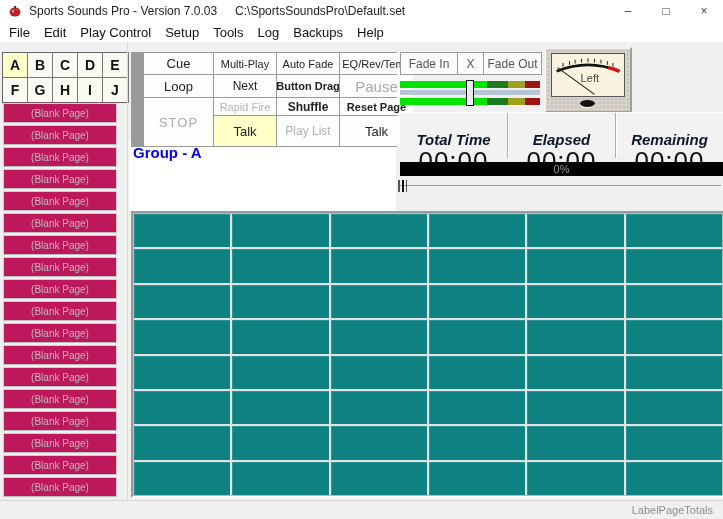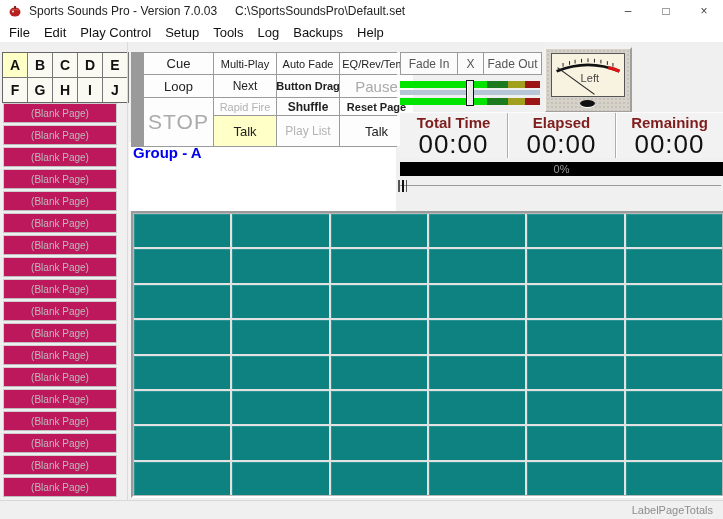--- a/index.html
+++ b/index.html
@@ -30,21 +30,21 @@
   
   .left-white { position:absolute; left:129px; top:142px; width:267px; height:69px; background:#ffffff; }
 
   
   .toolbar { position:absolute; left:131px; top:52px; width:266px; display:grid; grid-template-columns:69px 62px 62px 73px; grid-template-rows:21px 22px 17px 30px; background:#9a9a9a; grid-gap:1px; border:1px solid #9a9a9a;padding-left:12px; }
   .tb { background:#fdfdfd; display:flex; align-items:center; justify-content:center; color:#222; overflow:hidden; white-space:nowrap; }
   .tb.dis { color:#b3b3b3; }
   .fs13 { font-size:13px; } .fs12 { font-size:12px; } .fs11 { font-size:11px; }
   .tb-talk { background:#ffffc8; }
   .tb-pause { font-size:15px; color:#a9a9a9; }
-  .tb-stop { grid-row:3 / span 2; font-size:21px; color:#ababab; letter-spacing:1px; }
+  .tb-stop { grid-row:3 / span 2; font-size:13px; color:#ababab; letter-spacing:1px; }
 
   .group-label { position:absolute; left:133px; top:144px; font-size:15px; font-weight:bold; color:#0000ee; }
 
   
   .fade-row { position:absolute; left:400px; top:52px; display:flex; }
   .fade-btn { height:23px; background:#fbfbfb; border:1px solid #9a9a9a; border-left:none; display:flex; align-items:center; justify-content:center; font-size:12px; color:#555; }
   .fade-btn:first-child { border-left:1px solid #9a9a9a; }
   .w58 { width:58px; } .w26 { width:26px; }
 
   
@@ -56,21 +56,21 @@
 
   
   .meter { position:absolute; top:47px; width:88px; height:66px; background:#d6d2ca; background-image:radial-gradient(#c6c2ba 1px, transparent 1px); background-size:4px 4px; border:2px outset #f4f2ee; }
   .meter-face { position:absolute; left:5px; top:4px; width:74px; height:44px; background:#f7f3e0; border:1px solid #555; }
   .meter-screw { position:absolute; left:50%; bottom:4px; width:15px; height:7px; margin-left:-8px; background:#111; border-radius:50%; box-shadow:0 1px 0 #fff; }
 
   
   .time-panel { position:absolute; left:400px; top:112px; width:323px; height:46px; display:flex; background:#f2f2f2; border-top:1px solid #fcfcfc; }
   .time-sec { flex:1; text-align:center; border-left:1px solid #aeaeae; box-shadow:inset 1px 0 0 #ffffff; }
   .time-sec:first-child { border-left:none; box-shadow:none; }
-  .time-head { font-size:15px; font-weight:bold; color:#7f1d1d; margin-top:1px; }
+  .time-head { font-size:15px; font-weight:bold; color:#0f172a; margin-top:18px;font-style:italic; }
   .time-val { font-size:26px; color:#111; letter-spacing:1px; margin-top:-2px; }
 
   
   .progress { position:absolute; left:400px; top:162px; width:323px; height:14px; background:#000; display:flex; align-items:center; justify-content:center; font-size:11px; color:#9a9a9a; }
   .scrub { position:absolute; left:398px; top:180px; width:325px; height:12px; }
   .scrub-line { position:absolute; left:2px; top:5px; width:321px; height:1px; background:#9a9a9a; }
   .scrub-thumb { position:absolute; left:0; top:0; width:9px; height:12px; border-left:1px solid #555; border-right:1px solid #555; background:linear-gradient(to right,#555 1px, transparent 1px); }
   .scrub-thumb::after { content:""; position:absolute; left:3px; top:0; width:2px; height:12px; background:#111; }
 
   

